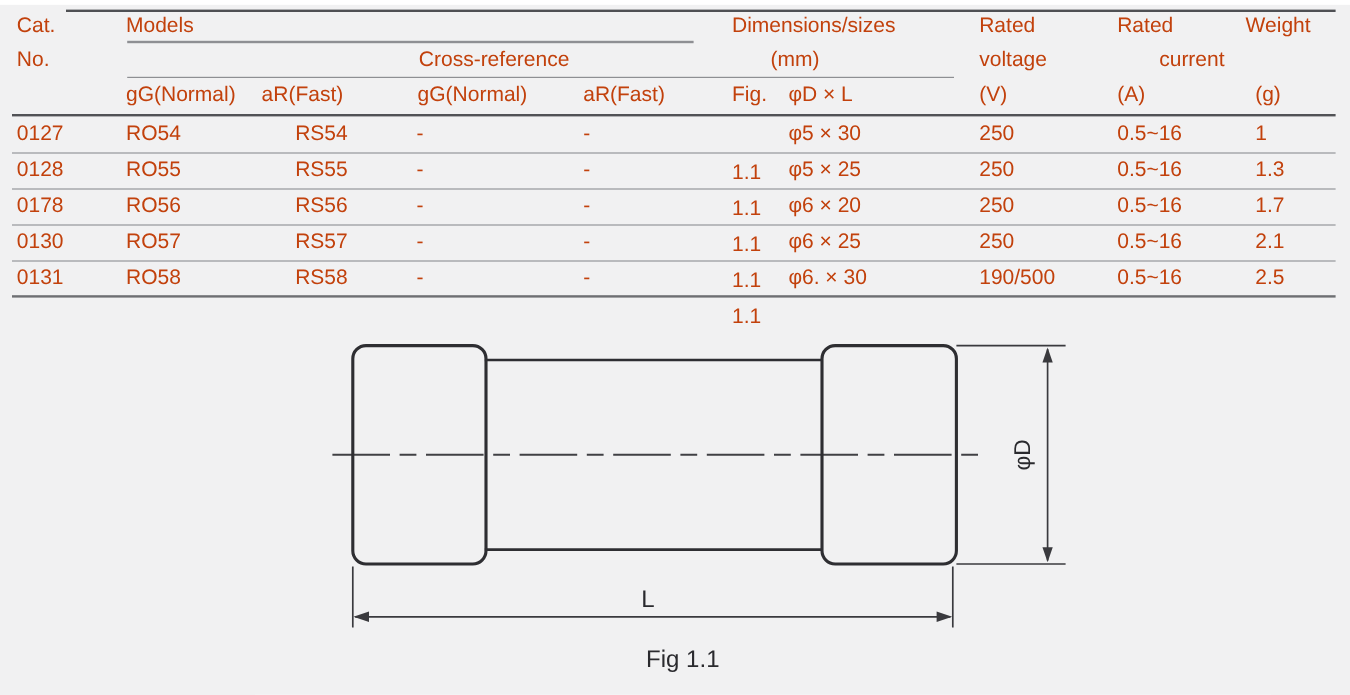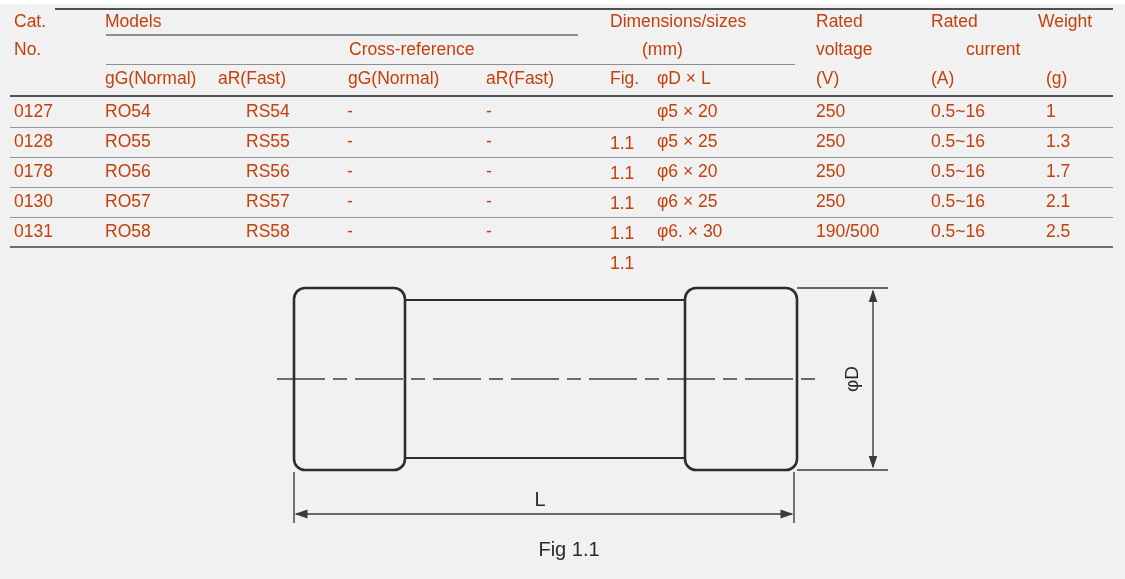--- a/index.html
+++ b/index.html
@@ -81,21 +81,21 @@
   <div class="hline line-sep" style="top:216.5px"></div>
   <div class="hline line-bottom"></div>
 
   <div class="row" style="top:100px">
     <span class="t c0">0127</span>
     <span class="t c1">RO54</span>
     <span class="t c2">RS54</span>
     <span class="t c3">-</span>
     <span class="t c4">-</span>
     <span class="t c5">1.1</span>
-    <span class="t c6">φ5 × 20</span>
+    <span class="t c6">φ5 × 30</span>
     <span class="t c7">250</span>
     <span class="t c8">0.5~16</span>
     <span class="t c9">1</span>
   </div>
   <div class="row" style="top:130px">
     <span class="t c0">0128</span>
     <span class="t c1">RO55</span>
     <span class="t c2">RS55</span>
     <span class="t c3">-</span>
     <span class="t c4">-</span>

